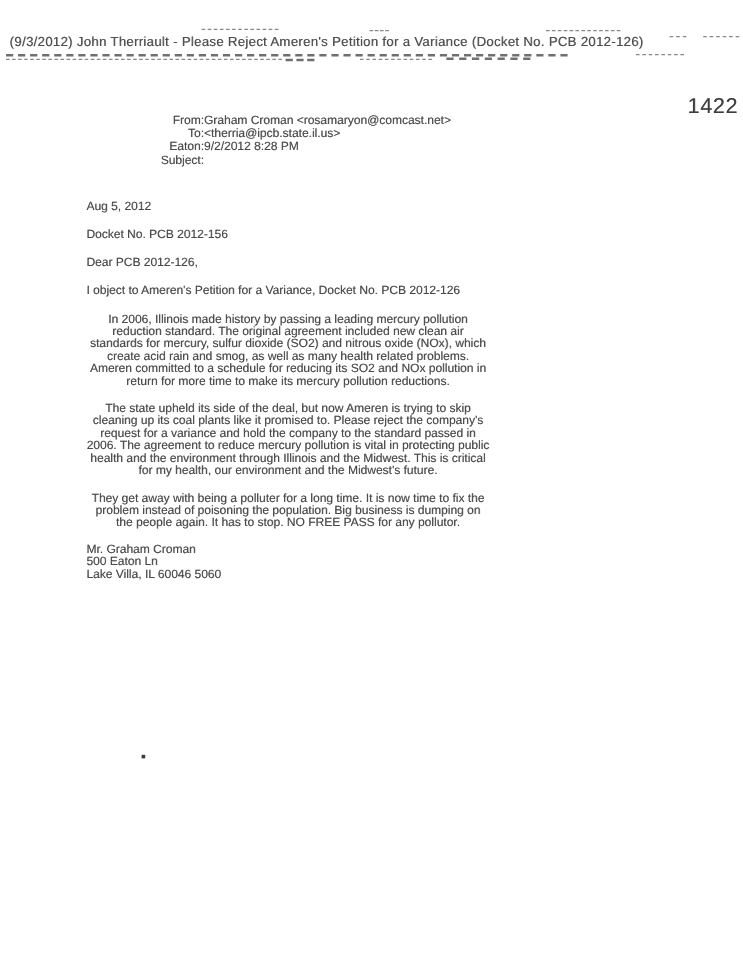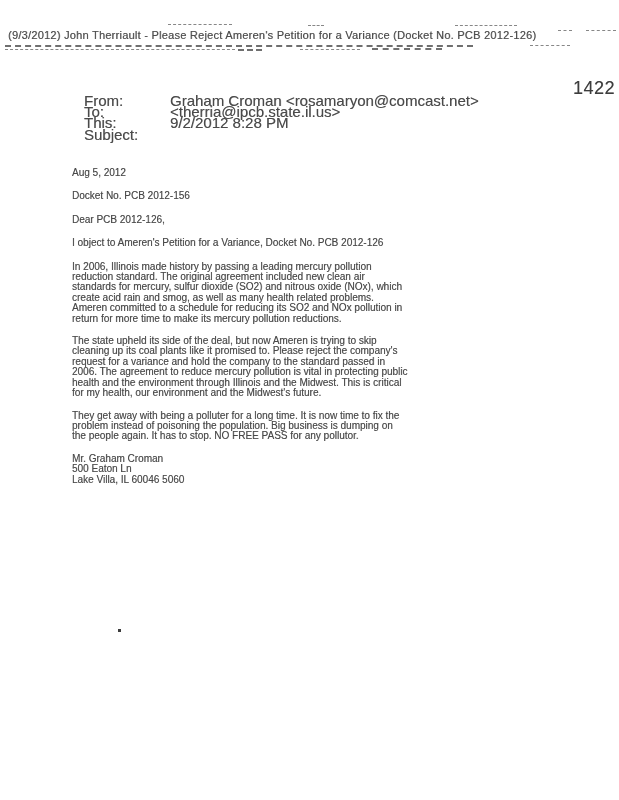--- a/index.html
+++ b/index.html
@@ -41,41 +41,42 @@
     font-size: 18px;
     color: #3d3d3d;
     letter-spacing: 0.5px;
     text-shadow: 0.3px 0 0 rgba(70,70,70,0.5);
   }
   
   .mail-header {
     position: absolute;
     left: 84px;
     top: 95px;
-    font-size: 15px;
+    font-size: 10px;
     line-height: 11.2px;
     color: #4a4a4a;
     text-shadow: 0.3px 0 0 rgba(80,80,80,0.5);
+    text-align: right;
   }
   .mail-row { display: flex; white-space: nowrap; }
   .mail-label { width: 86px; flex: 0 0 86px; }
   .mail-value { white-space: nowrap; }
   
   .letter {
     position: absolute;
     left: 72px;
     top: 160px;
     width: 336px;
     font-size: 10px;
     line-height: 10.4px;
     color: #494949;
     text-shadow: 0.3px 0 0 rgba(85,85,85,0.5);
   }
   .letter .block { margin-bottom: 13px; margin-top: 8px; }
-  .letter .block-wide { margin-bottom: 12px; }
+  .letter .block-wide { margin-bottom: 12px; text-align: center; }
   .sig-block { margin-top: 16px; }
   .speck {
     position: absolute;
     background: #3c3c3c;
   }
 </style>
 </head>
 <body>
 
 <div class="page">
@@ -99,21 +100,21 @@
   <div class="mail-header">
     <div class="mail-row">
       <span class="mail-label">From:</span>
       <span class="mail-value">Graham Croman &lt;rosamaryon@comcast.net&gt;</span>
     </div>
     <div class="mail-row">
       <span class="mail-label">To:</span>
       <span class="mail-value">&lt;therria@ipcb.state.il.us&gt;</span>
     </div>
     <div class="mail-row">
-      <span class="mail-label">This:</span>
+      <span class="mail-label">Eaton:</span>
       <span class="mail-value">9/2/2012 8:28 PM</span>
     </div>
     <div class="mail-row">
       <span class="mail-label">Subject:</span>
     </div>
   </div>
 
   <div class="letter">
     <div class="block">Aug 5, 2012</div>
     <div class="block">Docket No. PCB 2012-156</div>

